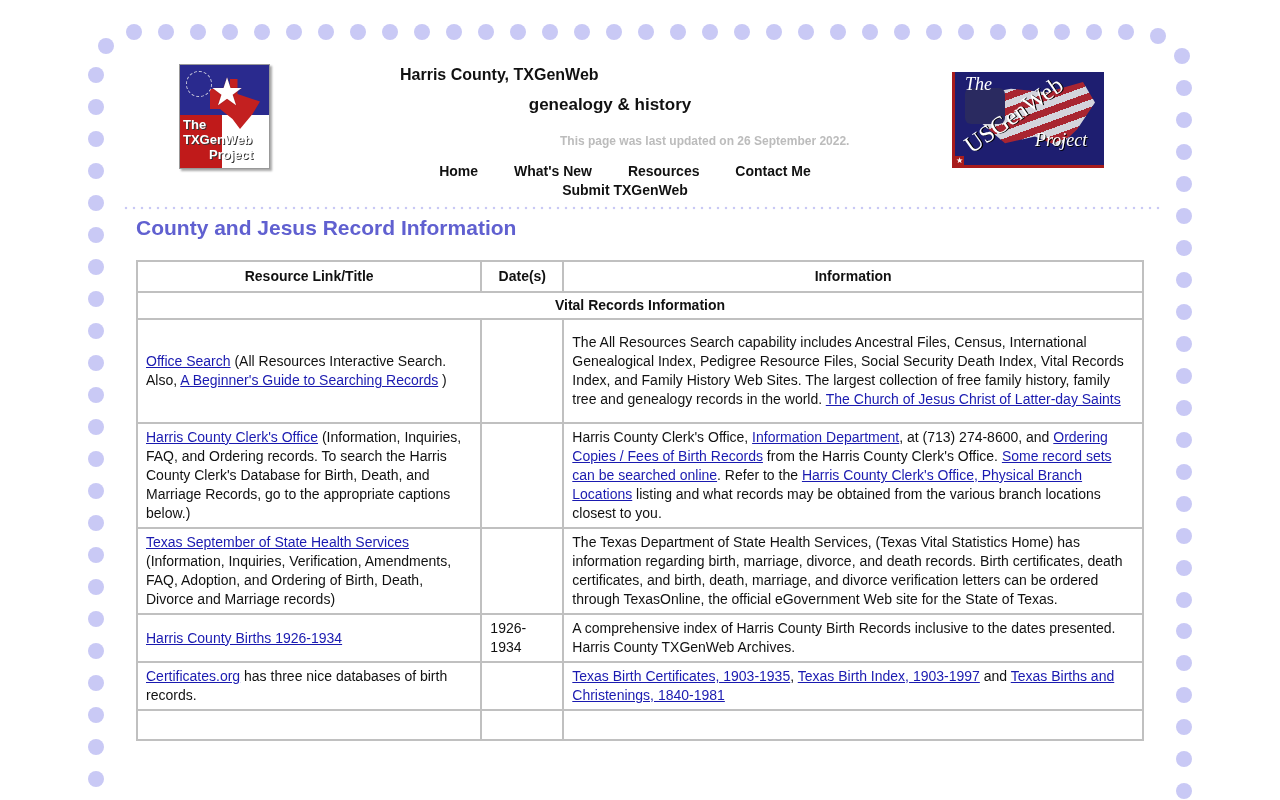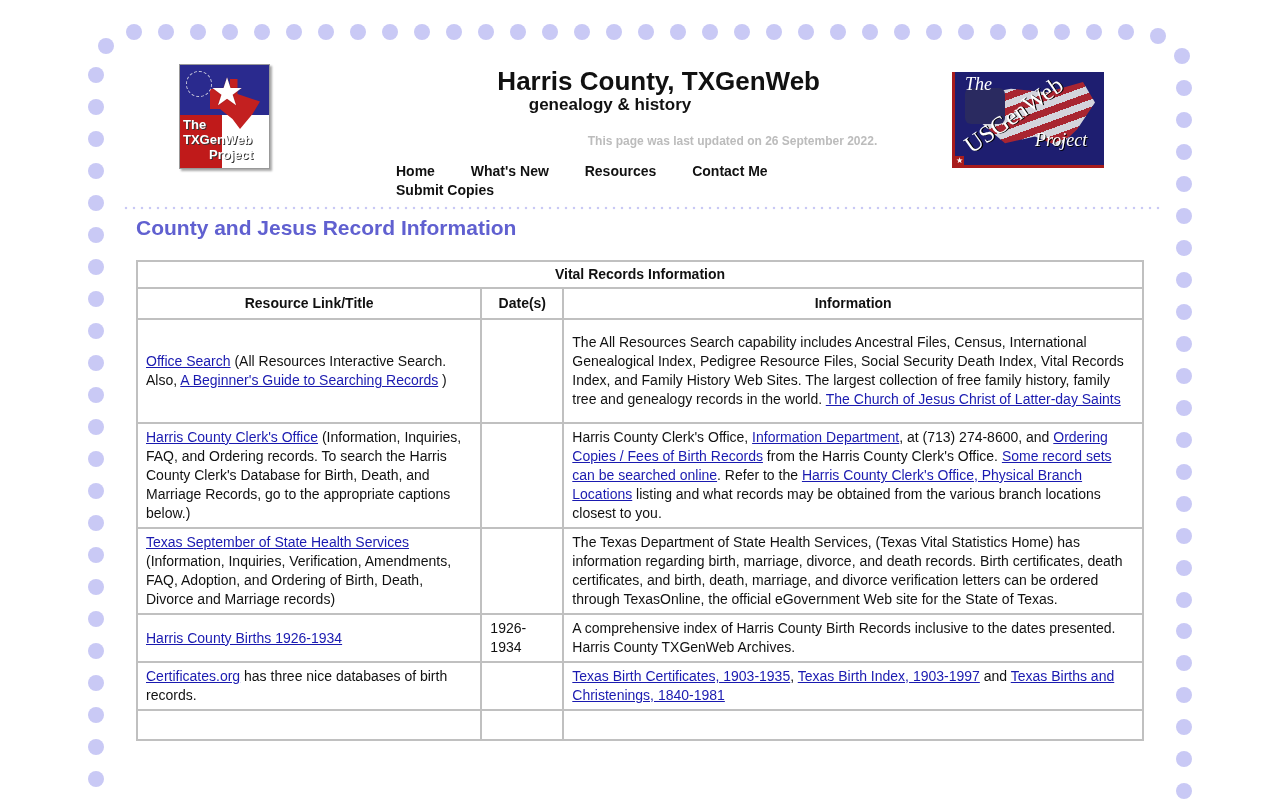--- a/index.html
+++ b/index.html
@@ -27,24 +27,24 @@
          border-left:3px solid #a81c1c; border-bottom:3px solid #a81c1c; overflow:hidden; }
   .logo-us .flag { position:absolute; left:20px; top:10px; width:120px; height:68px;
          background: repeating-linear-gradient(160deg, #e8e8e8 0 7px, #b8262a 7px 14px); opacity:0.9;
          clip-path: polygon(0 20%, 30% 10%, 60% 15%, 90% 0, 100% 30%, 85% 70%, 70% 95%, 50% 80%, 25% 90%, 5% 60%); }
   .logo-us .canton { position:absolute; left:10px; top:16px; width:40px; height:36px; background:#2a2a60; border-radius:6px; }
   .logo-us .txt1 { position:absolute; left:10px; top:2px; color:#fff; font-family:"Liberation Serif", serif; font-style:italic; font-size:18px; }
   .logo-us .txt2 { position:absolute; left:20px; top:24px; color:#fff; font-family:"Liberation Serif", serif; font-size:24px;
          transform:rotate(-35deg); transform-origin:left bottom; top:60px; letter-spacing:0px; text-shadow:1px 1px 0 #000; }
   .logo-us .txt3 { position:absolute; left:80px; top:58px; color:#fff; font-family:"Liberation Serif", serif; font-style:italic; font-size:18px; text-shadow:1px 1px 0 #000; }
   .logo-us .badge { position:absolute; left:0; bottom:0; width:9px; height:9px; background:#a81c1c; color:#fff; font-size:8px; line-height:9px; text-align:center; }
-  .site-title { position:absolute; left:400px; width:420px; top:66px; text-align:right; font-weight:bold; font-size:26px; }
+  .site-title { position:absolute; left:400px; width:420px; top:66px; text-align:left; font-weight:bold; font-size:16px; }
   .site-subtitle { position:absolute; left:400px; width:420px; top:95px; text-align:center; font-weight:bold; font-size:17px; }
-  .updated { position:absolute; left:560px; width:345px; top:134px; text-align:center; font-weight:bold; font-size:12px; color:#bcbcbc; }
-  .nav { position:absolute; left:380px; width:490px; top:162px; text-align:left; font-weight:bold; font-size:14px; line-height:19px; }
+  .updated { position:absolute; left:560px; width:345px; top:134px; font-weight:bold; font-size:12px; color:#bcbcbc; }
+  .nav { position:absolute; left:380px; width:490px; top:162px; text-align:center; font-weight:bold; font-size:14px; line-height:19px; }
   .nav a { color:#111; text-decoration:none; margin:0 16px; }
   .page-title { position:absolute; left:136px; top:216px; font-weight:bold; font-size:21px; color:#6060d0; }
   table.rec { position:absolute; left:136px; top:260px; width:1008px; border-collapse:collapse; font-size:14px; line-height:19px; }
   table.rec td, table.rec th { border:2px solid #c0c0c0; padding:4px 8px; vertical-align:middle; text-align:left; }
   table.rec th { text-align:center; font-size:14px; padding:5px 8px; }
   table.rec td.section { text-align:center; font-weight:bold; padding:3px 8px; }
   table.rec a { color:#1a1ab0; text-decoration:underline; }
   .c1 { width:327px; } .c2 { width:64px; } .c3 { width:563px; }
 </style>
 </head>
@@ -164,36 +164,36 @@
 
 <div class="site-title">Harris County, TXGenWeb</div>
 <div class="site-subtitle">genealogy &amp; history</div>
 <div class="updated">This page was last updated on 26 September 2022.</div>
 
 <div class="nav">
   <a href="#">Home</a>
   <a href="#">What's New</a>
   <a href="#">Resources</a>
   <a href="#">Contact Me</a><br>
-  <a href="#">Submit Copies</a>
+  <a href="#">Submit TXGenWeb</a>
 </div>
 
 <div class="page-title">County and Jesus Record Information</div>
 
 <table class="rec">
   <tbody>
       <tr>
-    <td colspan="3" class="section">Vital Records Information</td>
-  </tr>
-  <tr>
     <th class="c1">Resource Link/Title</th>
     <th class="c2">Date(s)</th>
     <th class="c3">Information</th>
   </tr>
   <tr>
+    <td colspan="3" class="section">Vital Records Information</td>
+  </tr>
+  <tr>
     <td style="height:94px">
       <a href="#">Office Search</a><span> (All Resources Interactive Search. Also, </span><a href="#">A Beginner's Guide to Searching Records</a><span> )</span>
     </td>
     <td></td>
     <td>
       <span>The All Resources Search capability includes Ancestral Files, Census, International Genealogical Index, Pedigree Resource Files, Social Security Death Index, Vital Records Index, and Family History Web Sites. The largest collection of free family history, family tree and genealogy records in the world. </span><a href="#">The Church of Jesus Christ of Latter-day Saints</a>
     </td>
   </tr>
   <tr>
     <td>

